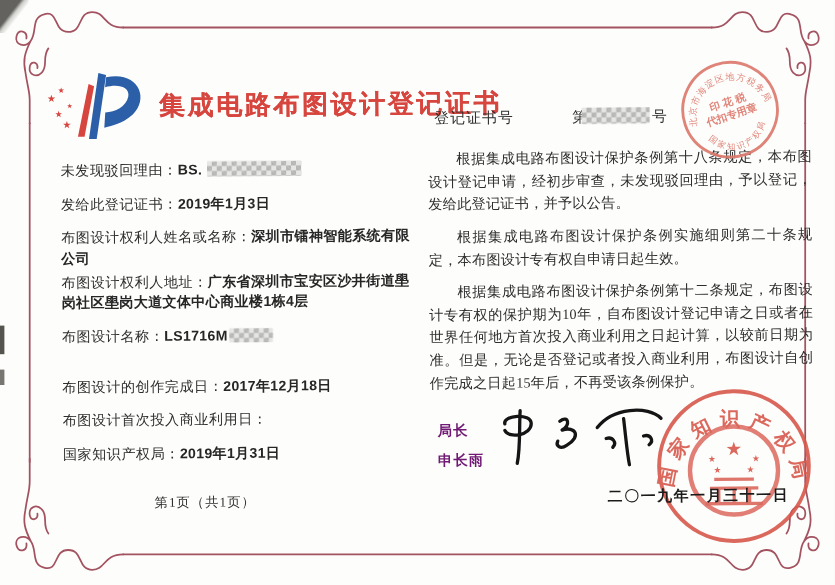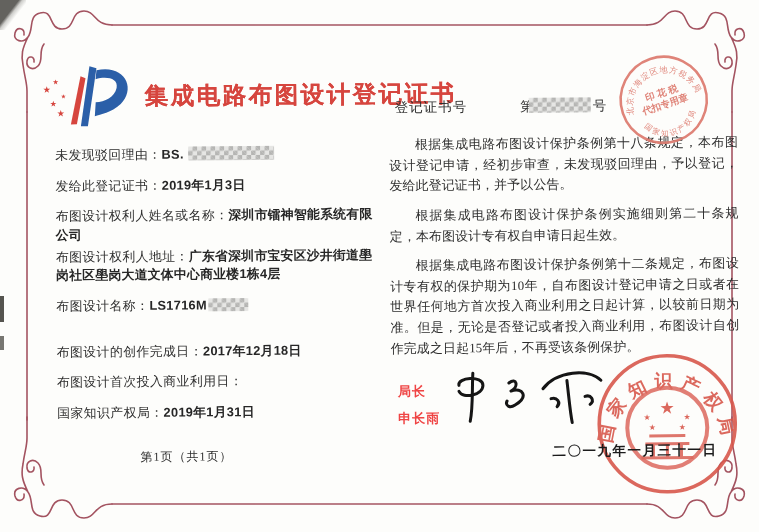--- a/index.html
+++ b/index.html
@@ -50,21 +50,21 @@
   .field .val{
     font-family:"Liberation Sans","DejaVu Sans",sans-serif;
     font-weight:bold;color:#262626;letter-spacing:.3px;
   }
   
   .paras{position:absolute;left:390px;top:135px;width:349px;
     font-size:12.9px;line-height:1.6;text-align:justify;letter-spacing:.2px;}
   .paras p{margin:0 0 9px 0;text-indent:2em;}
   
   .signer{position:absolute;left:397px;top:383px;font-size:13px;font-weight:bold;
-    font-family:"Liberation Sans","DejaVu Sans",sans-serif;color:#ef4444;}
+    font-family:"Liberation Sans","DejaVu Sans",sans-serif;color:#701a75;}
   .signer div{margin-bottom:9px;letter-spacing:1px;}
   .sig-svg{position:absolute;left:438px;top:360px;}
   
   .seal-small{position:absolute;left:613px;top:50px;opacity:.92;}
   .seal-large{position:absolute;left:578px;top:350px;opacity:.9;}
   
   .issue-date{position:absolute;left:551px;top:444px;font-size:13.5px;color:#1b1b1b;
     letter-spacing:1.5px;font-family:"Liberation Sans","DejaVu Sans",sans-serif;font-weight:bold;z-index:5;}
   .page-num{position:absolute;left:92px;top:447px;width:186px;text-align:center;font-size:12px;letter-spacing:1px;}
 </style>

